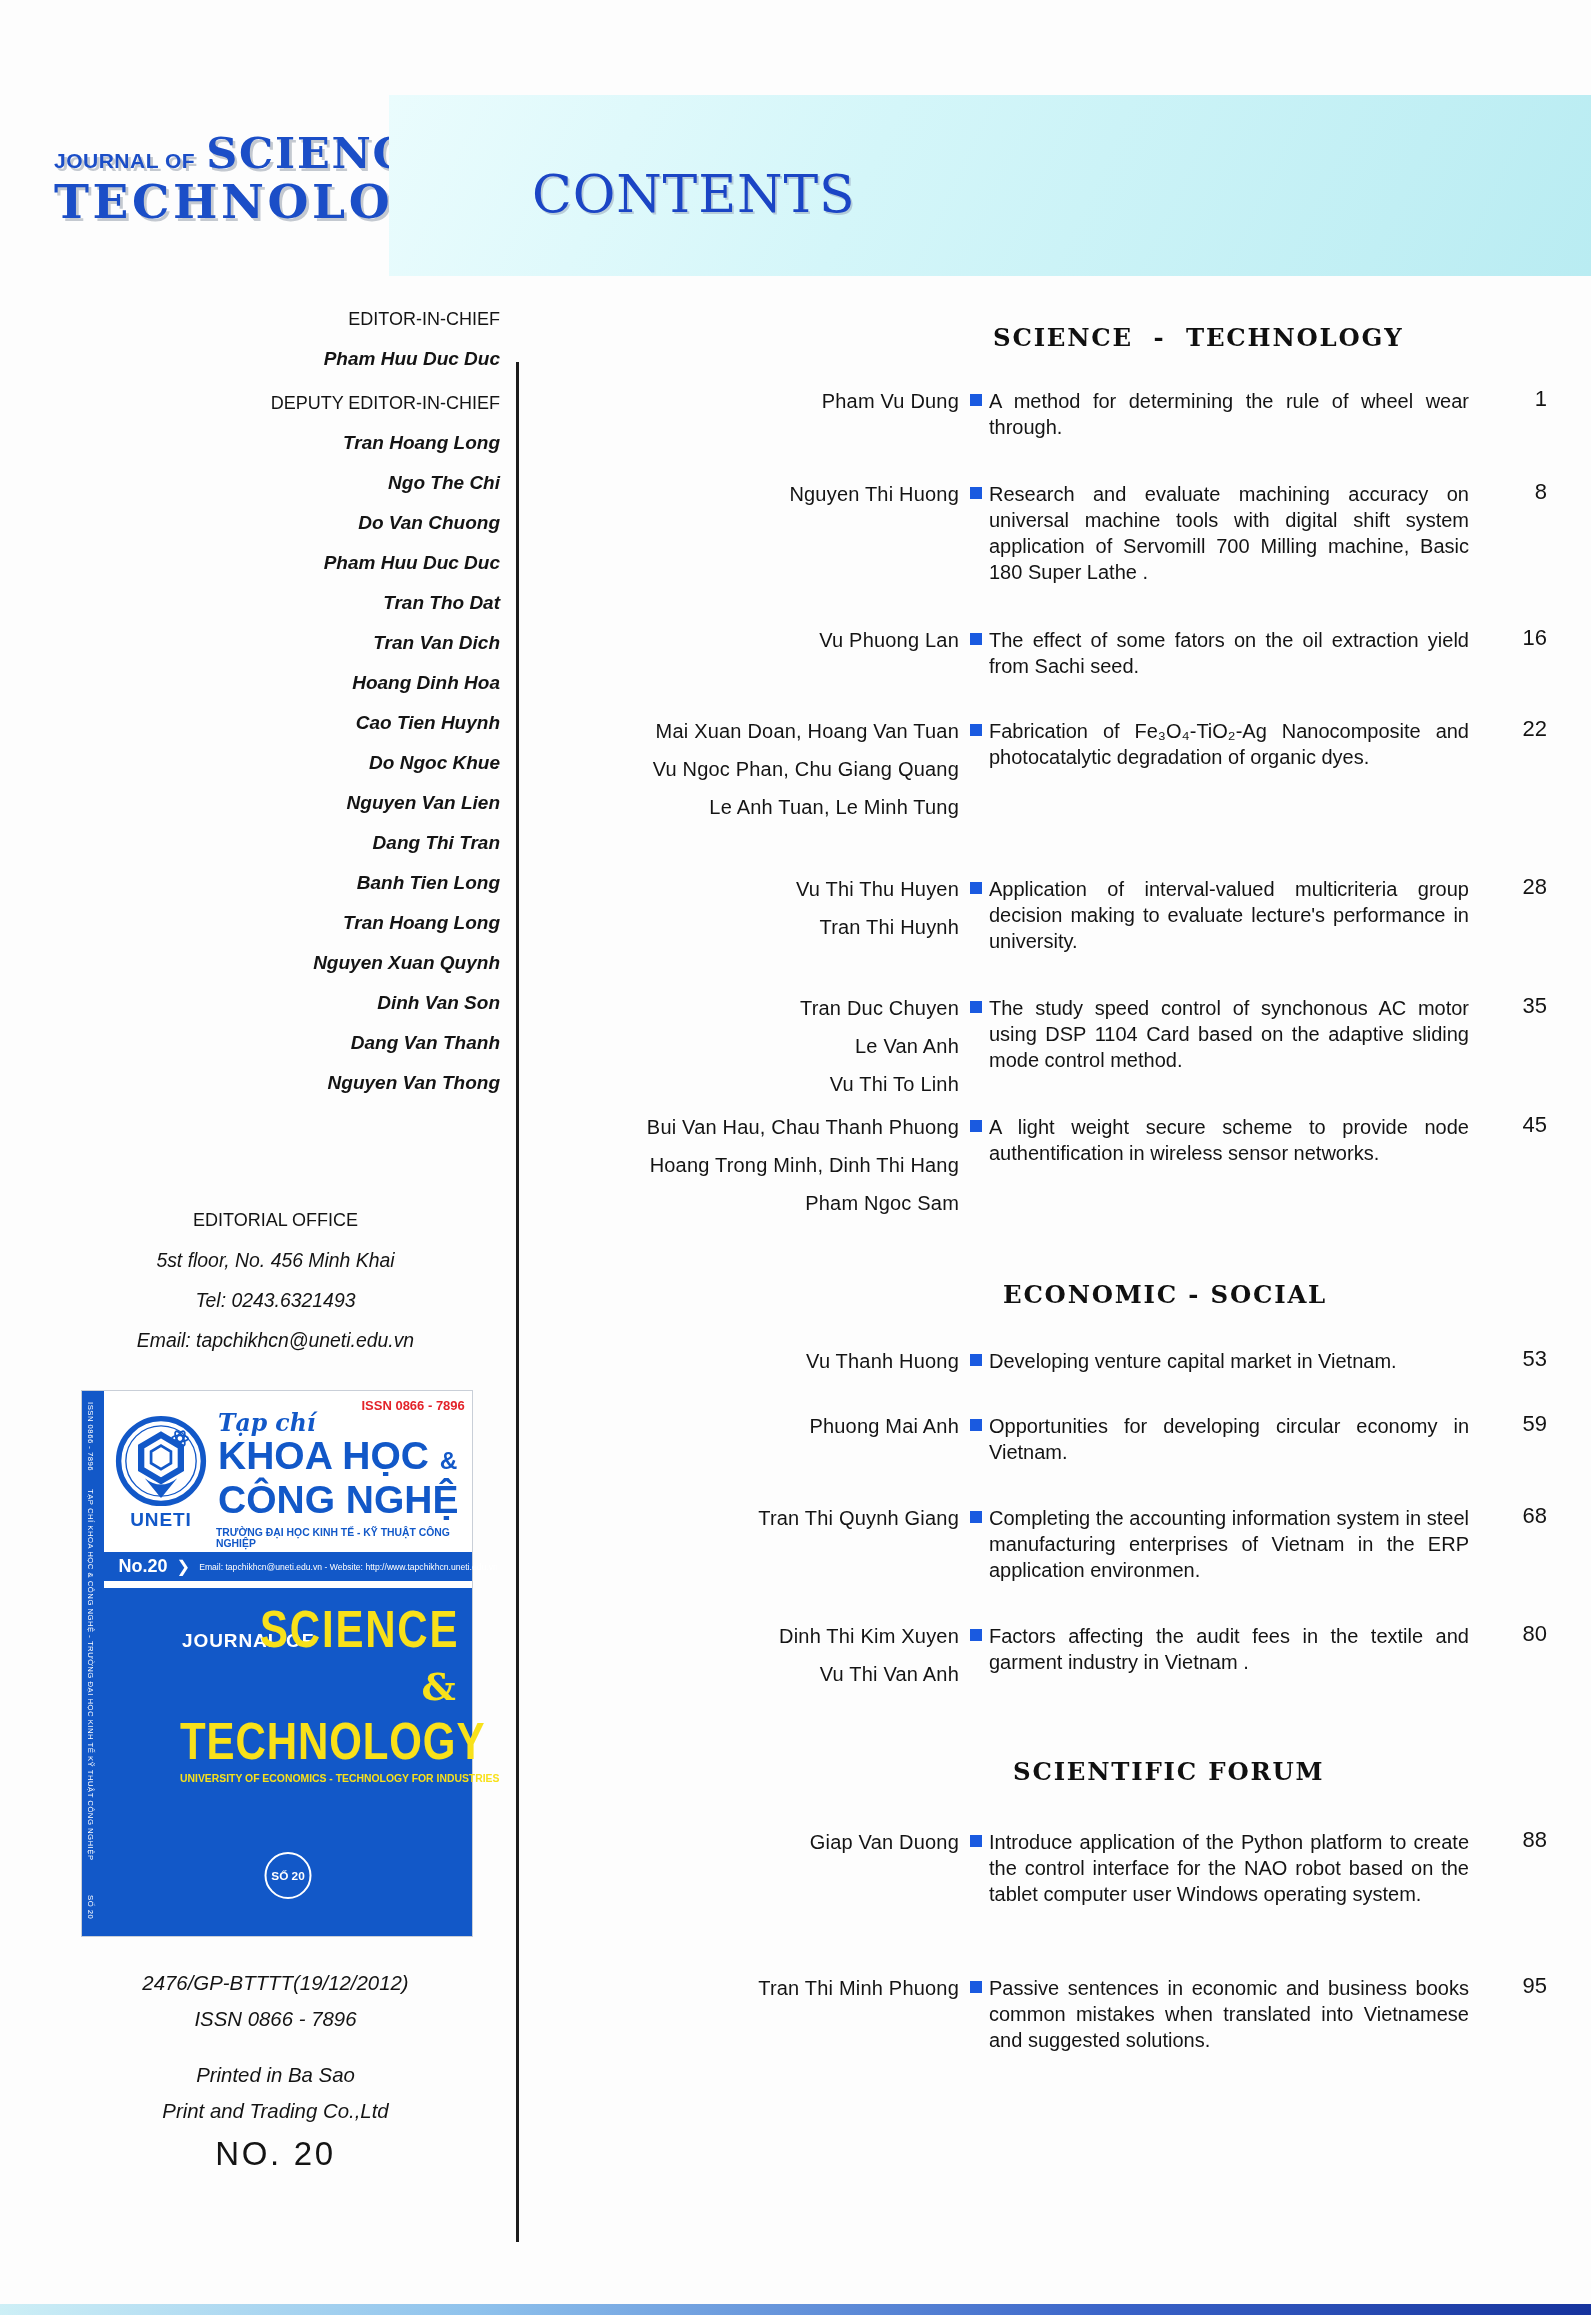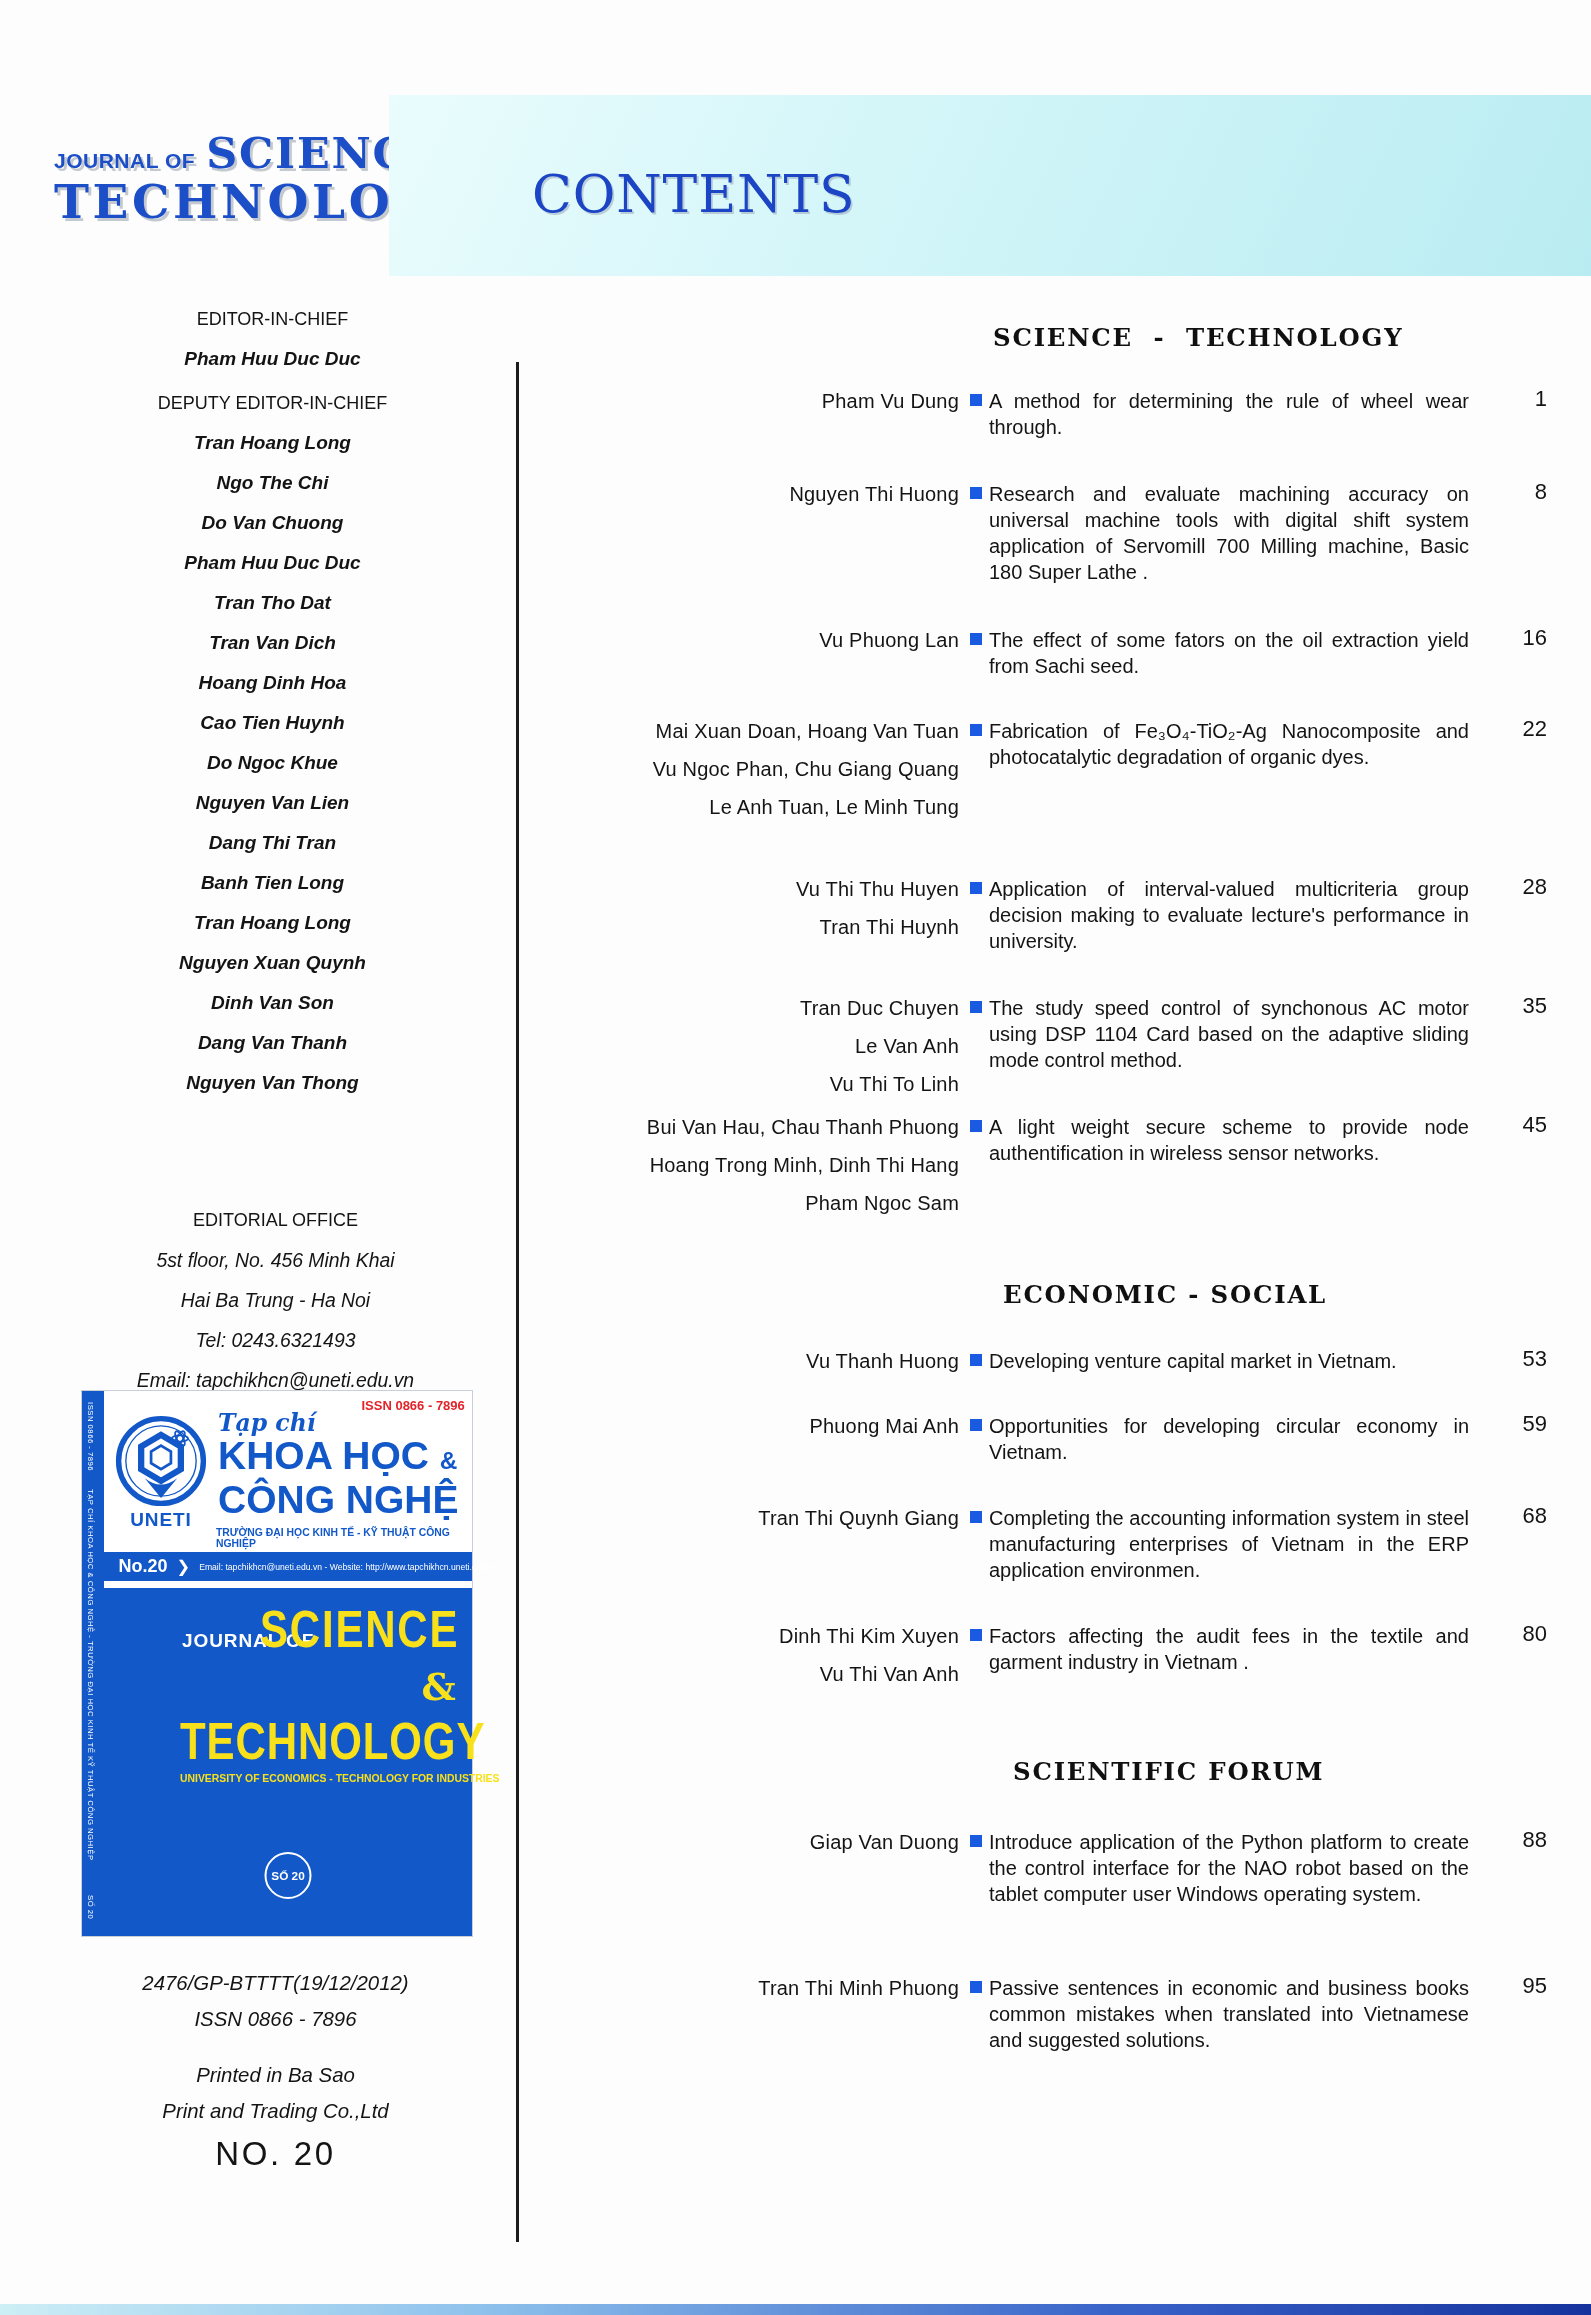--- a/index.html
+++ b/index.html
@@ -20,21 +20,21 @@
   .banner{position:absolute;left:389px;top:95px;width:1202px;height:181px;
           background:linear-gradient(115deg,#eafcfd 0%,#d4f6f9 40%,#b9ecf2 100%);}
   .contents-title{position:absolute;left:143px;top:69px;font-family:"DejaVu Serif","Liberation Serif",serif;
           color:#1b45c5;font-size:52px;letter-spacing:0.9px;
           text-shadow:1.8px 1.8px 0 rgba(140,150,175,.45);}
 
   
   .divider{position:absolute;left:516px;top:362px;width:2.7px;height:1880px;background:#1c1c1c;}
 
   
-  .sidebar-roles{position:absolute;left:60px;top:299px;width:425px;text-align:center;line-height:40px;}
+  .sidebar-roles{position:absolute;left:75px;top:299px;width:425px;text-align:right;line-height:40px;}
   .role-label{font-size:18px;}
   .member-name{font-weight:bold;font-style:italic;font-size:19px;}
 
   .office{position:absolute;left:63px;top:1200px;width:425px;text-align:center;line-height:40px;}
   .office-label{font-size:18px;}
   .office-line{font-style:italic;font-size:19.4px;}
 
   .license{position:absolute;left:63px;top:1965px;width:425px;text-align:center;line-height:36px;}
   .lic-label{font-size:19px;}
   .lic-line,.printer-line{font-style:italic;font-size:20.4px;}
@@ -131,21 +131,20 @@
       <div class="member-name">Nguyen Xuan Quynh</div>
       <div class="member-name">Dinh Van Son</div>
       <div class="member-name">Dang Van Thanh</div>
       <div class="member-name">Nguyen Van Thong</div>
     </div>
 
   <div class="office">
     <div class="office-label">EDITORIAL OFFICE</div>
     <div class="office-lines-holder">
         <div class="office-line">5st floor, No. 456 Minh Khai</div>
-        <div class="office-line">Hai Ba Trung - Ha Noi</div>
         <div class="office-line">Tel: 0243.6321493</div>
         <div class="office-line">Email: tapchikhcn@uneti.edu.vn</div>
       </div>
   </div>
 
   <div class="cover">
     <div class="spine">
       <span class="spine-issn">ISSN 0866 - 7896</span>
       <span class="spine-title">TẠP CHÍ KHOA HỌC &amp; CÔNG NGHỆ - TRƯỜNG ĐẠI HỌC KINH TẾ KỸ THUẬT CÔNG NGHIỆP</span>
       <span class="spine-no">SỐ 20</span>

